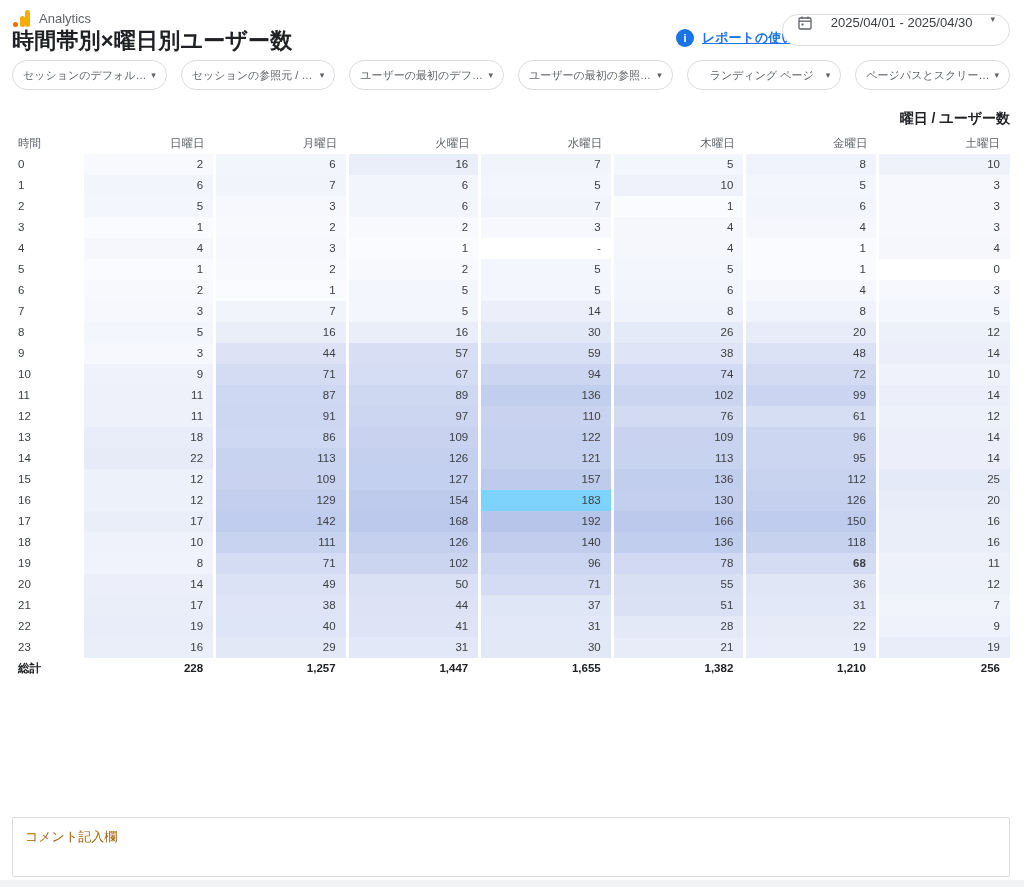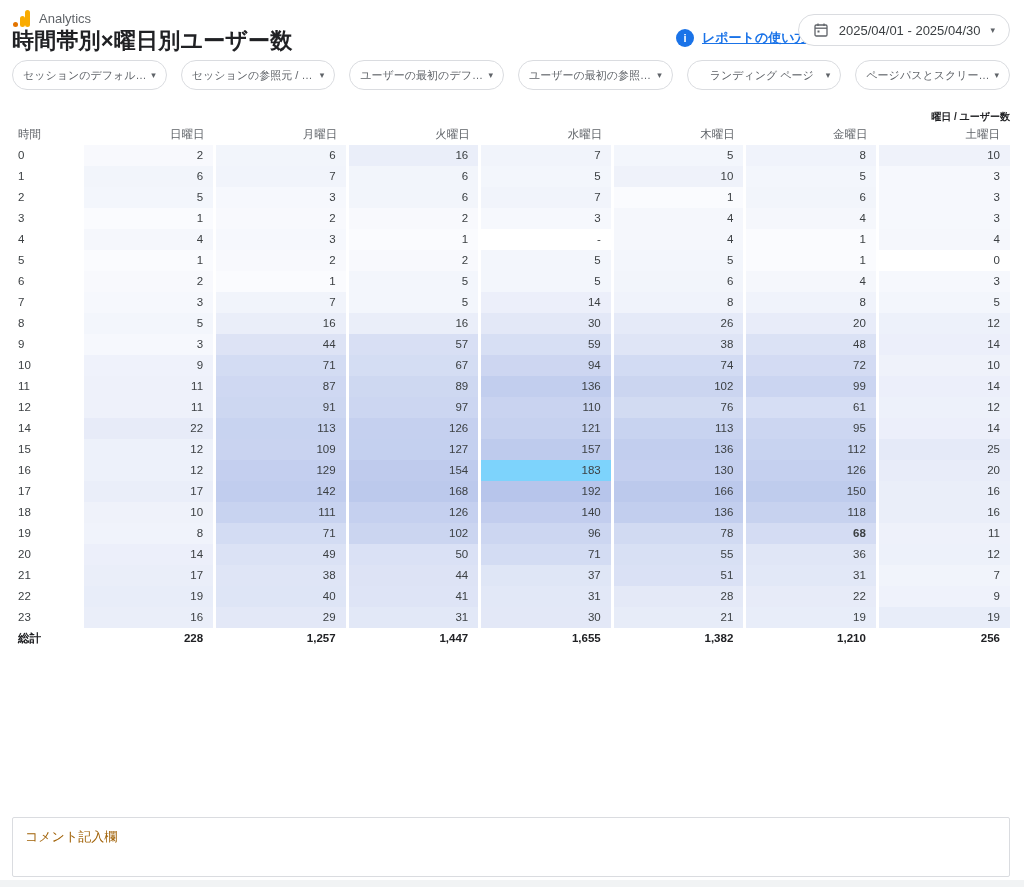--- a/index.html
+++ b/index.html
@@ -22,34 +22,34 @@
 
   .page-title { position:absolute; left:12px; top:26px; font-size:22px; font-weight:700; color:#202124; letter-spacing:.2px; }
 
   .help { position:absolute; left:676px; top:29px; display:flex; align-items:center; gap:8px; }
   .info-icon { width:18px; height:18px; border-radius:50%; background:#1a73e8; color:#fff;
                font-size:11px; font-weight:700; display:flex; align-items:center; justify-content:center; }
   .help-link { font-size:13px; font-weight:700; color:#1a73e8; text-decoration:underline; cursor:pointer; }
 
   .date-pill { position:absolute; right:14px; top:14px; height:32px; min-width:212px;
                border:1px solid #dadce0; border-radius:16px; background:#fff;
-               display:flex; align-items:center; gap:10px; padding:0 14px; cursor:pointer; }
+               display:flex; align-items:flex-start; gap:18px; padding:0 14px; cursor:pointer; }
   .date-label { font-size:13px; color:#3c4043; white-space:nowrap; }
   .caret { font-size:9px; color:#5f6368; line-height:1; }
 
   
   .chips { position:absolute; left:12px; right:14px; top:60px; display:flex; gap:14px; }
   .chip { flex:1; height:30px; border:1px solid #dadce0; border-radius:15px; background:#fff;
           display:flex; align-items:center; padding:0 10px; cursor:pointer; min-width:0; }
   .chip-label { flex:1; text-align:center; font-size:11px; color:#5f6368;
                 white-space:nowrap; overflow:hidden; text-overflow:ellipsis; }
 
   
   .report { position:absolute; left:12px; right:14px; top:110px; }
-  .corner-label { text-align:right; font-size:10px; font-weight:700; color:#202124; }
+  .corner-label { text-align:right; font-size:14px; font-weight:700; color:#202124; margin-bottom:5px; }
   table { width:100%; border-collapse:collapse; table-layout:fixed; }
   th, td { height:21px; font-size:11.5px; font-weight:400; line-height:21px; padding:0; }
   th.hour-h { text-align:left; padding-left:6px; color:#5f6368; }
   th.day-h  { text-align:right; padding-right:10px; color:#5f6368; cursor:pointer; }
   td.hour-cell { text-align:left; padding-left:6px; color:#3c4043; }
   td.day-cell  { text-align:right; padding-right:10px; color:#3c4043; border-left:3px solid #fff; }
   tr.total-row td { font-weight:700; color:#202124; background:#fff !important; }
   tr.total-row td.hour-cell { font-weight:700; }
 
   
@@ -269,20 +269,30 @@
           <td class="hour-cell">12</td>
           <td class="day-cell" style="background-color: rgb(238, 241, 250);">11</td>
           <td class="day-cell" style="background-color: rgb(205, 215, 241);">91</td>
           <td class="day-cell" style="background-color: rgb(204, 214, 241);">97</td>
           <td class="day-cell" style="background-color: rgb(201, 211, 240);">110</td>
           <td class="day-cell" style="background-color: rgb(210, 219, 242);">76</td>
           <td class="day-cell" style="background-color: rgb(214, 222, 244);">61</td>
           <td class="day-cell" style="background-color: rgb(237, 241, 250);">12</td>
         </tr>
         <tr>
+          <td class="hour-cell">13</td>
+          <td class="day-cell" style="background-color: rgb(233, 237, 249);">18</td>
+          <td class="day-cell" style="background-color: rgb(207, 216, 242);">86</td>
+          <td class="day-cell" style="background-color: rgb(201, 211, 240);">109</td>
+          <td class="day-cell" style="background-color: rgb(198, 209, 239);">122</td>
+          <td class="day-cell" style="background-color: rgb(201, 211, 240);">109</td>
+          <td class="day-cell" style="background-color: rgb(204, 214, 241);">96</td>
+          <td class="day-cell" style="background-color: rgb(236, 239, 250);">14</td>
+        </tr>
+        <tr>
           <td class="hour-cell">14</td>
           <td class="day-cell" style="background-color: rgb(231, 235, 248);">22</td>
           <td class="day-cell" style="background-color: rgb(200, 211, 240);">113</td>
           <td class="day-cell" style="background-color: rgb(197, 208, 239);">126</td>
           <td class="day-cell" style="background-color: rgb(198, 209, 239); margin-top: 39px;">121</td>
           <td class="day-cell" style="background-color: rgb(200, 211, 240);">113</td>
           <td class="day-cell" style="background-color: rgb(204, 214, 241);">95</td>
           <td class="day-cell" style="background-color: rgb(236, 239, 250);">14</td>
         </tr>
         <tr>

